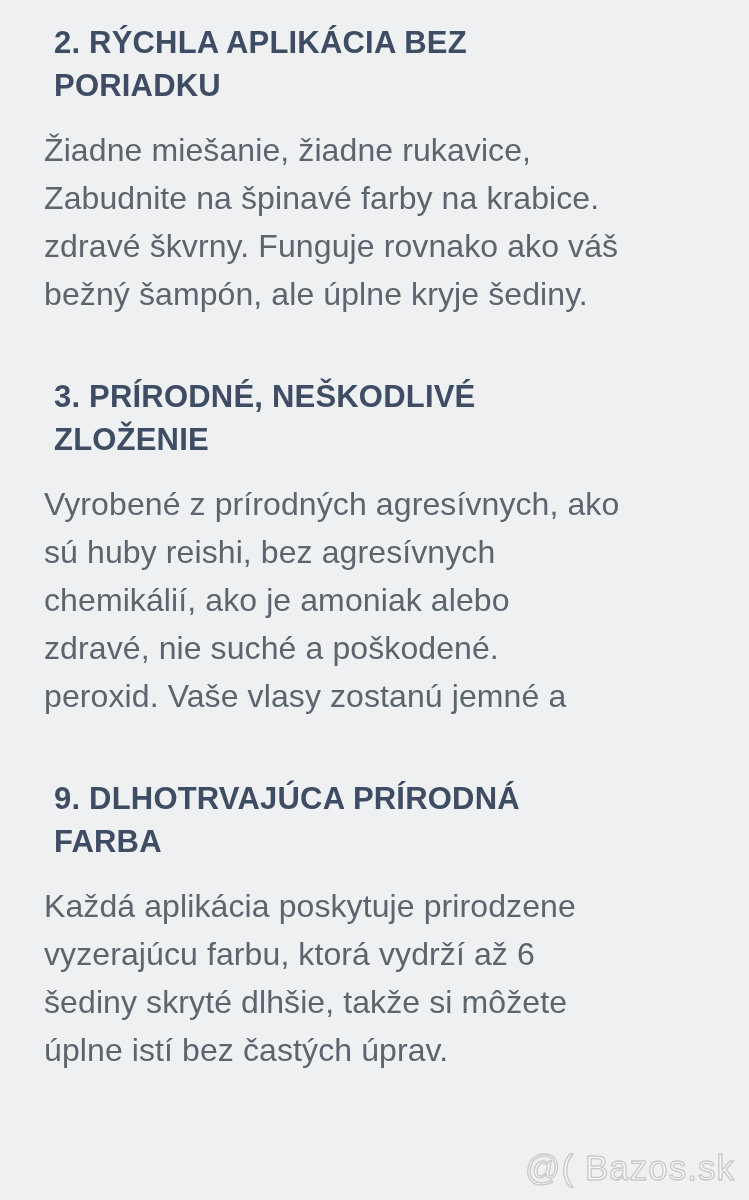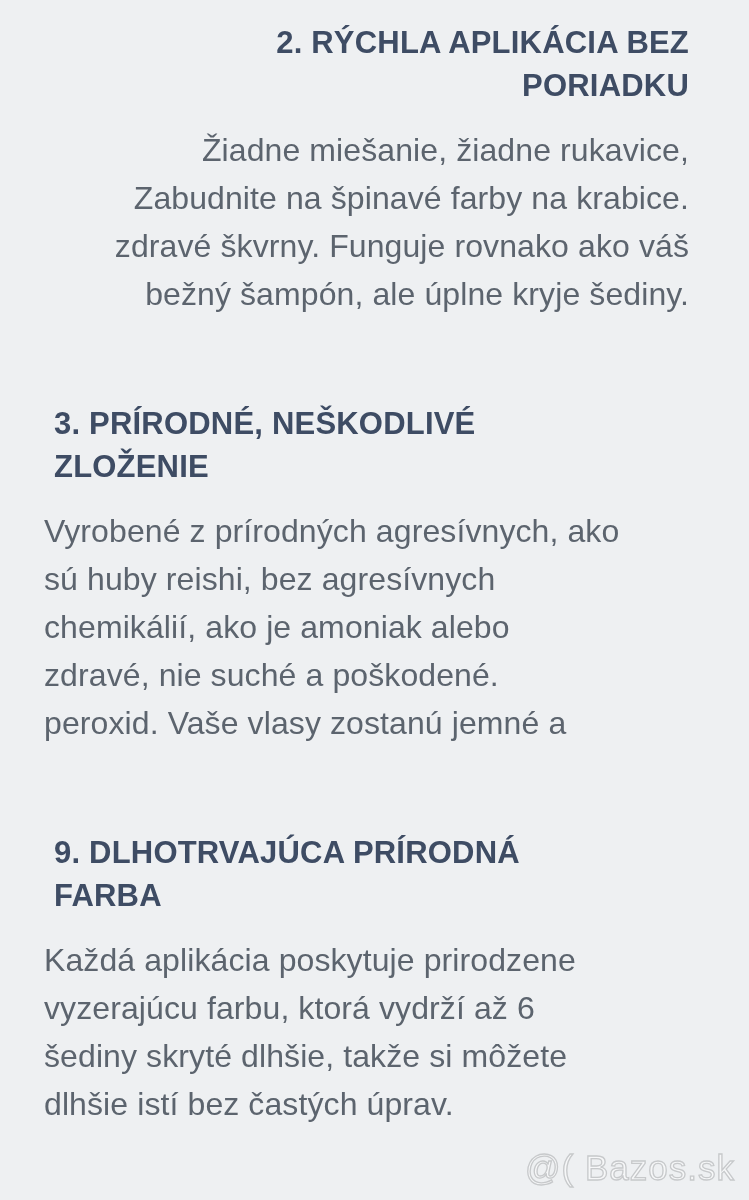--- a/index.html
+++ b/index.html
@@ -15,25 +15,24 @@
   }
   .page {
     position: relative;
     width: 749px;
     height: 1200px;
     box-sizing: border-box;
     padding: 0 60px 0 44px;
     overflow: hidden;
   }
   .section {
-    margin-top: 84px;
+    margin-top: 57px;
   }
   .section.first {
     margin-top: 21px;
-    text-align: right;
   }
   .section-heading {
     margin: 0;
     padding-left: 10px;
     font-size: 31px;
     line-height: 43px;
     font-weight: 700;
     color: var(--heading-color, #3e4c64);
     letter-spacing: 0.2px;
   }
@@ -95,19 +94,19 @@
 
   <section class="section">
     <h2 class="section-heading">
       <span class="text-line">9. DLHOTRVAJÚCA PRÍRODNÁ</span>
       <span class="text-line">FARBA</span>
     </h2>
     <p class="section-paragraph">
       <span class="text-line">Každá aplikácia poskytuje prirodzene</span>
       <span class="text-line">vyzerajúcu farbu, ktorá vydrží až 6</span>
       <span class="text-line">šediny skryté dlhšie, takže si môžete</span>
-      <span class="text-line">dlhšie istí bez častých úprav.</span>
+      <span class="text-line">úplne istí bez častých úprav.</span>
     </p>
   </section>
 
   <div class="watermark">@( Bazos.sk</div>
 
 </div>
 
 </body></html>

